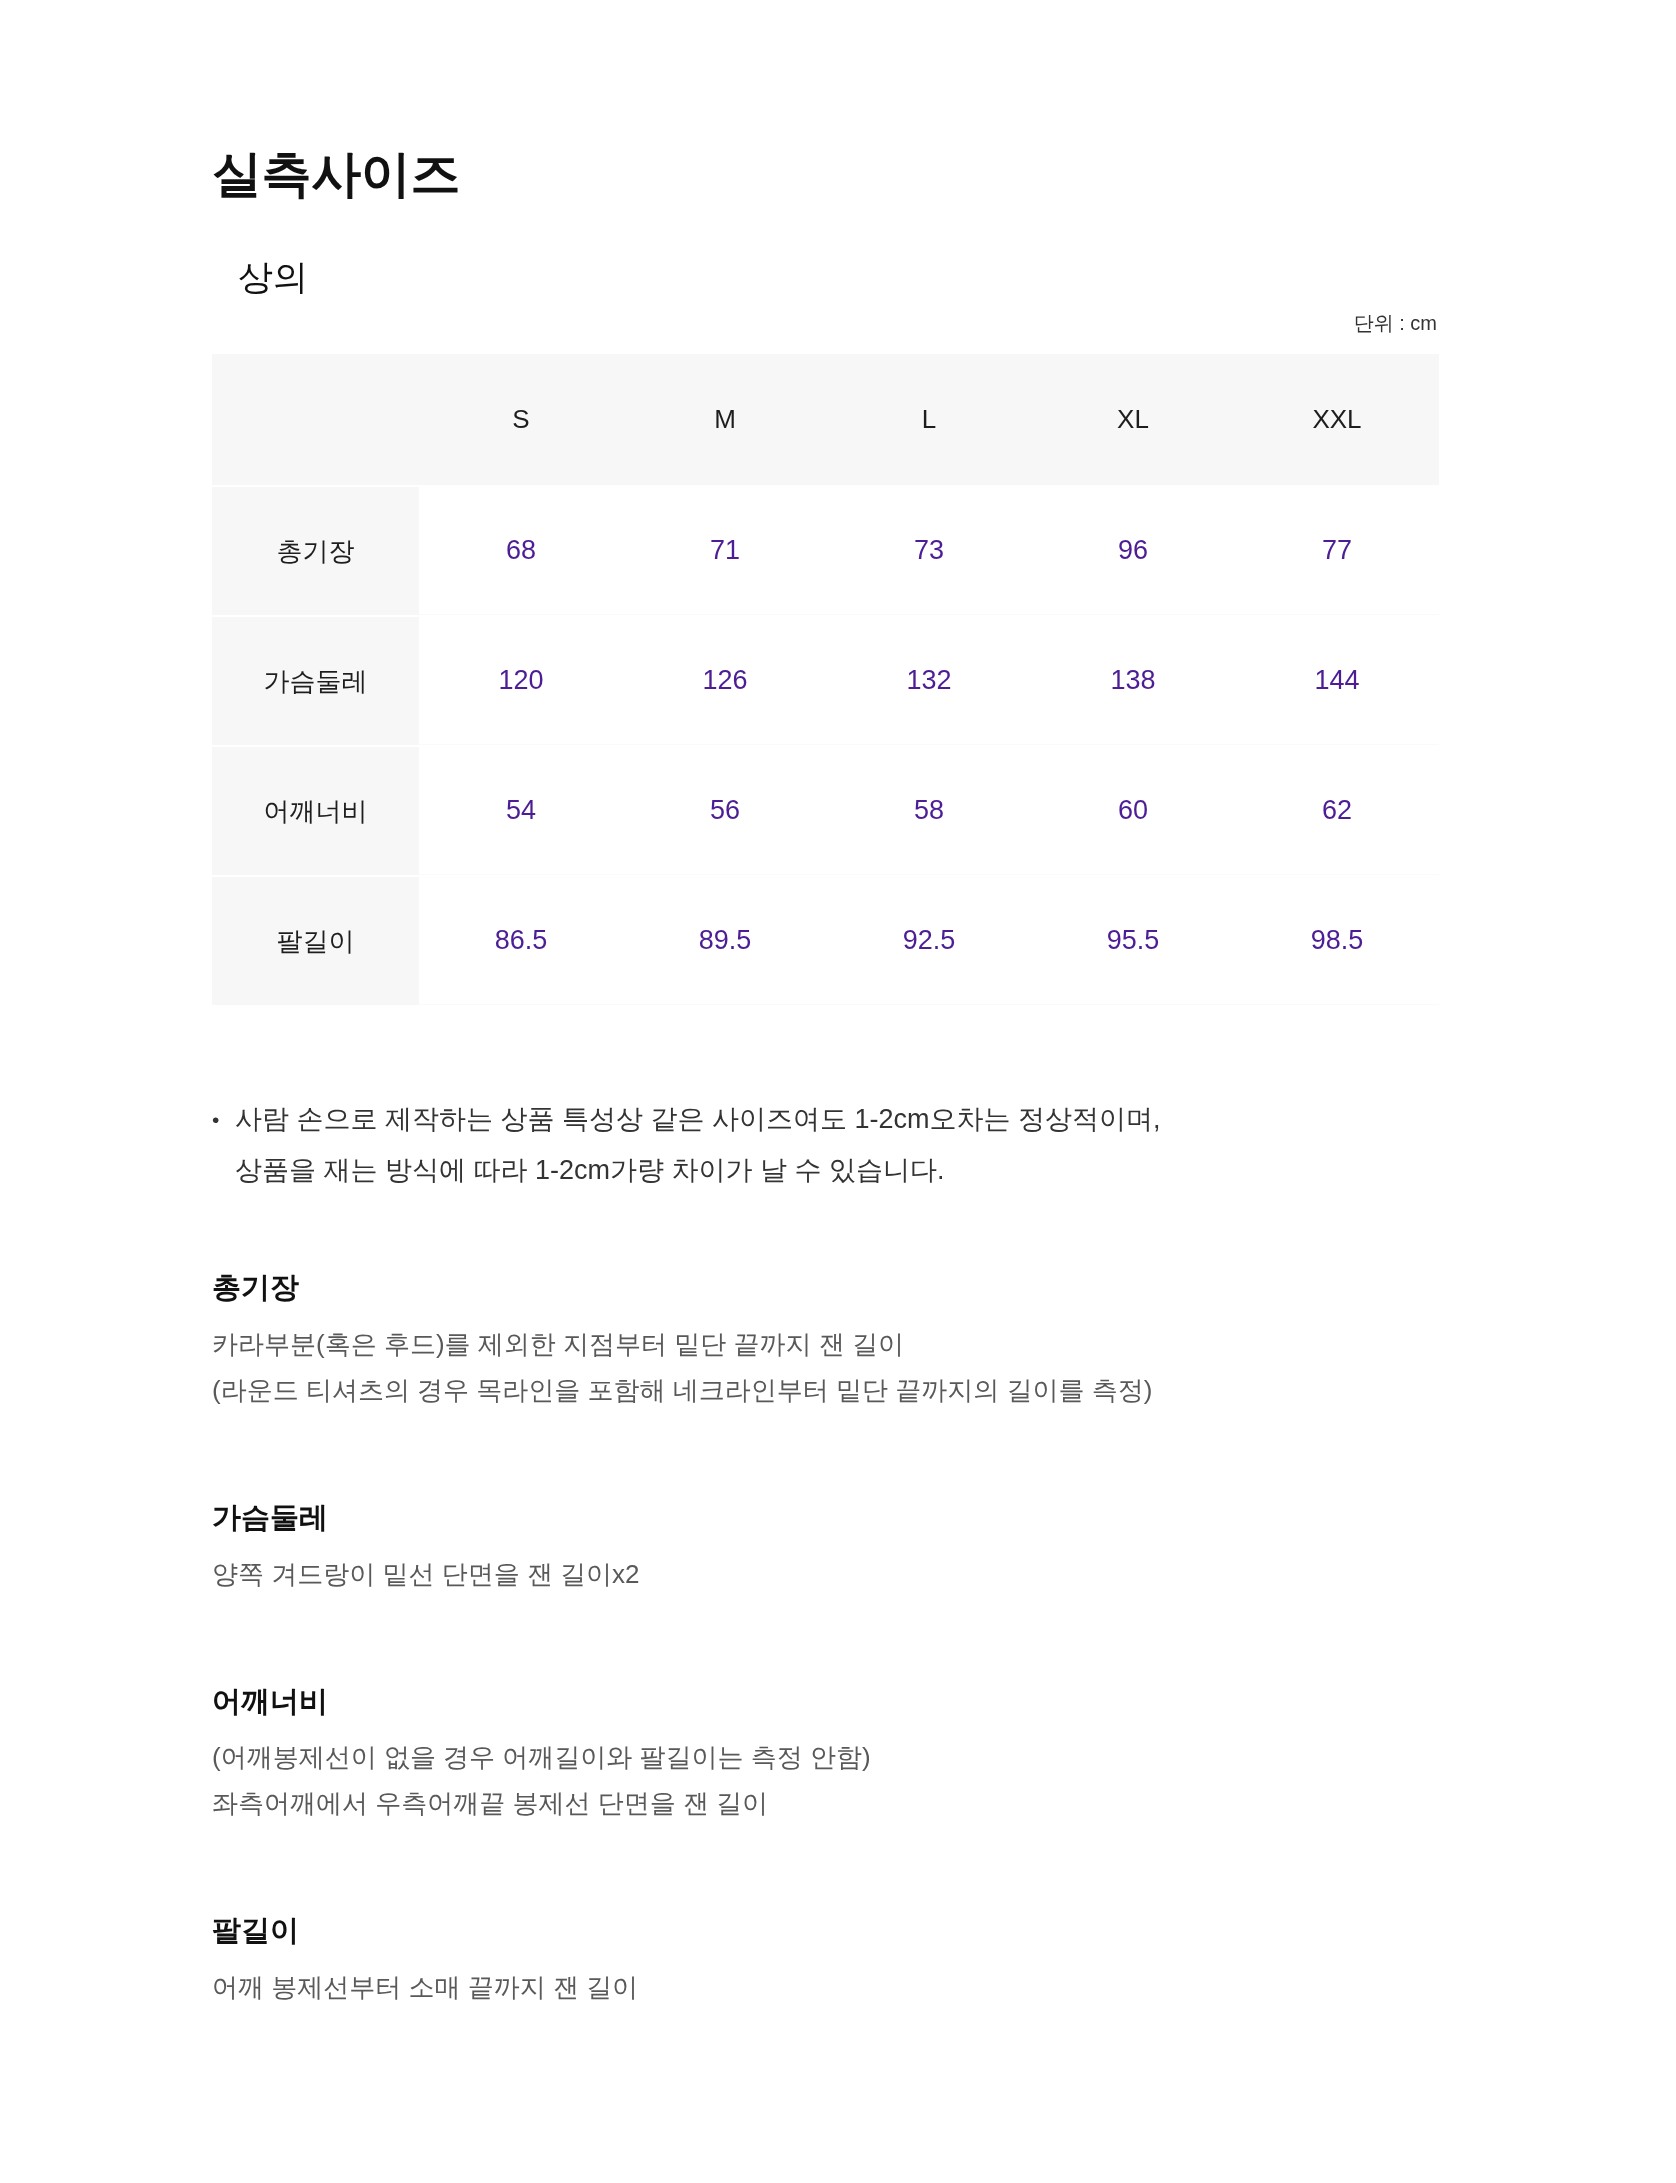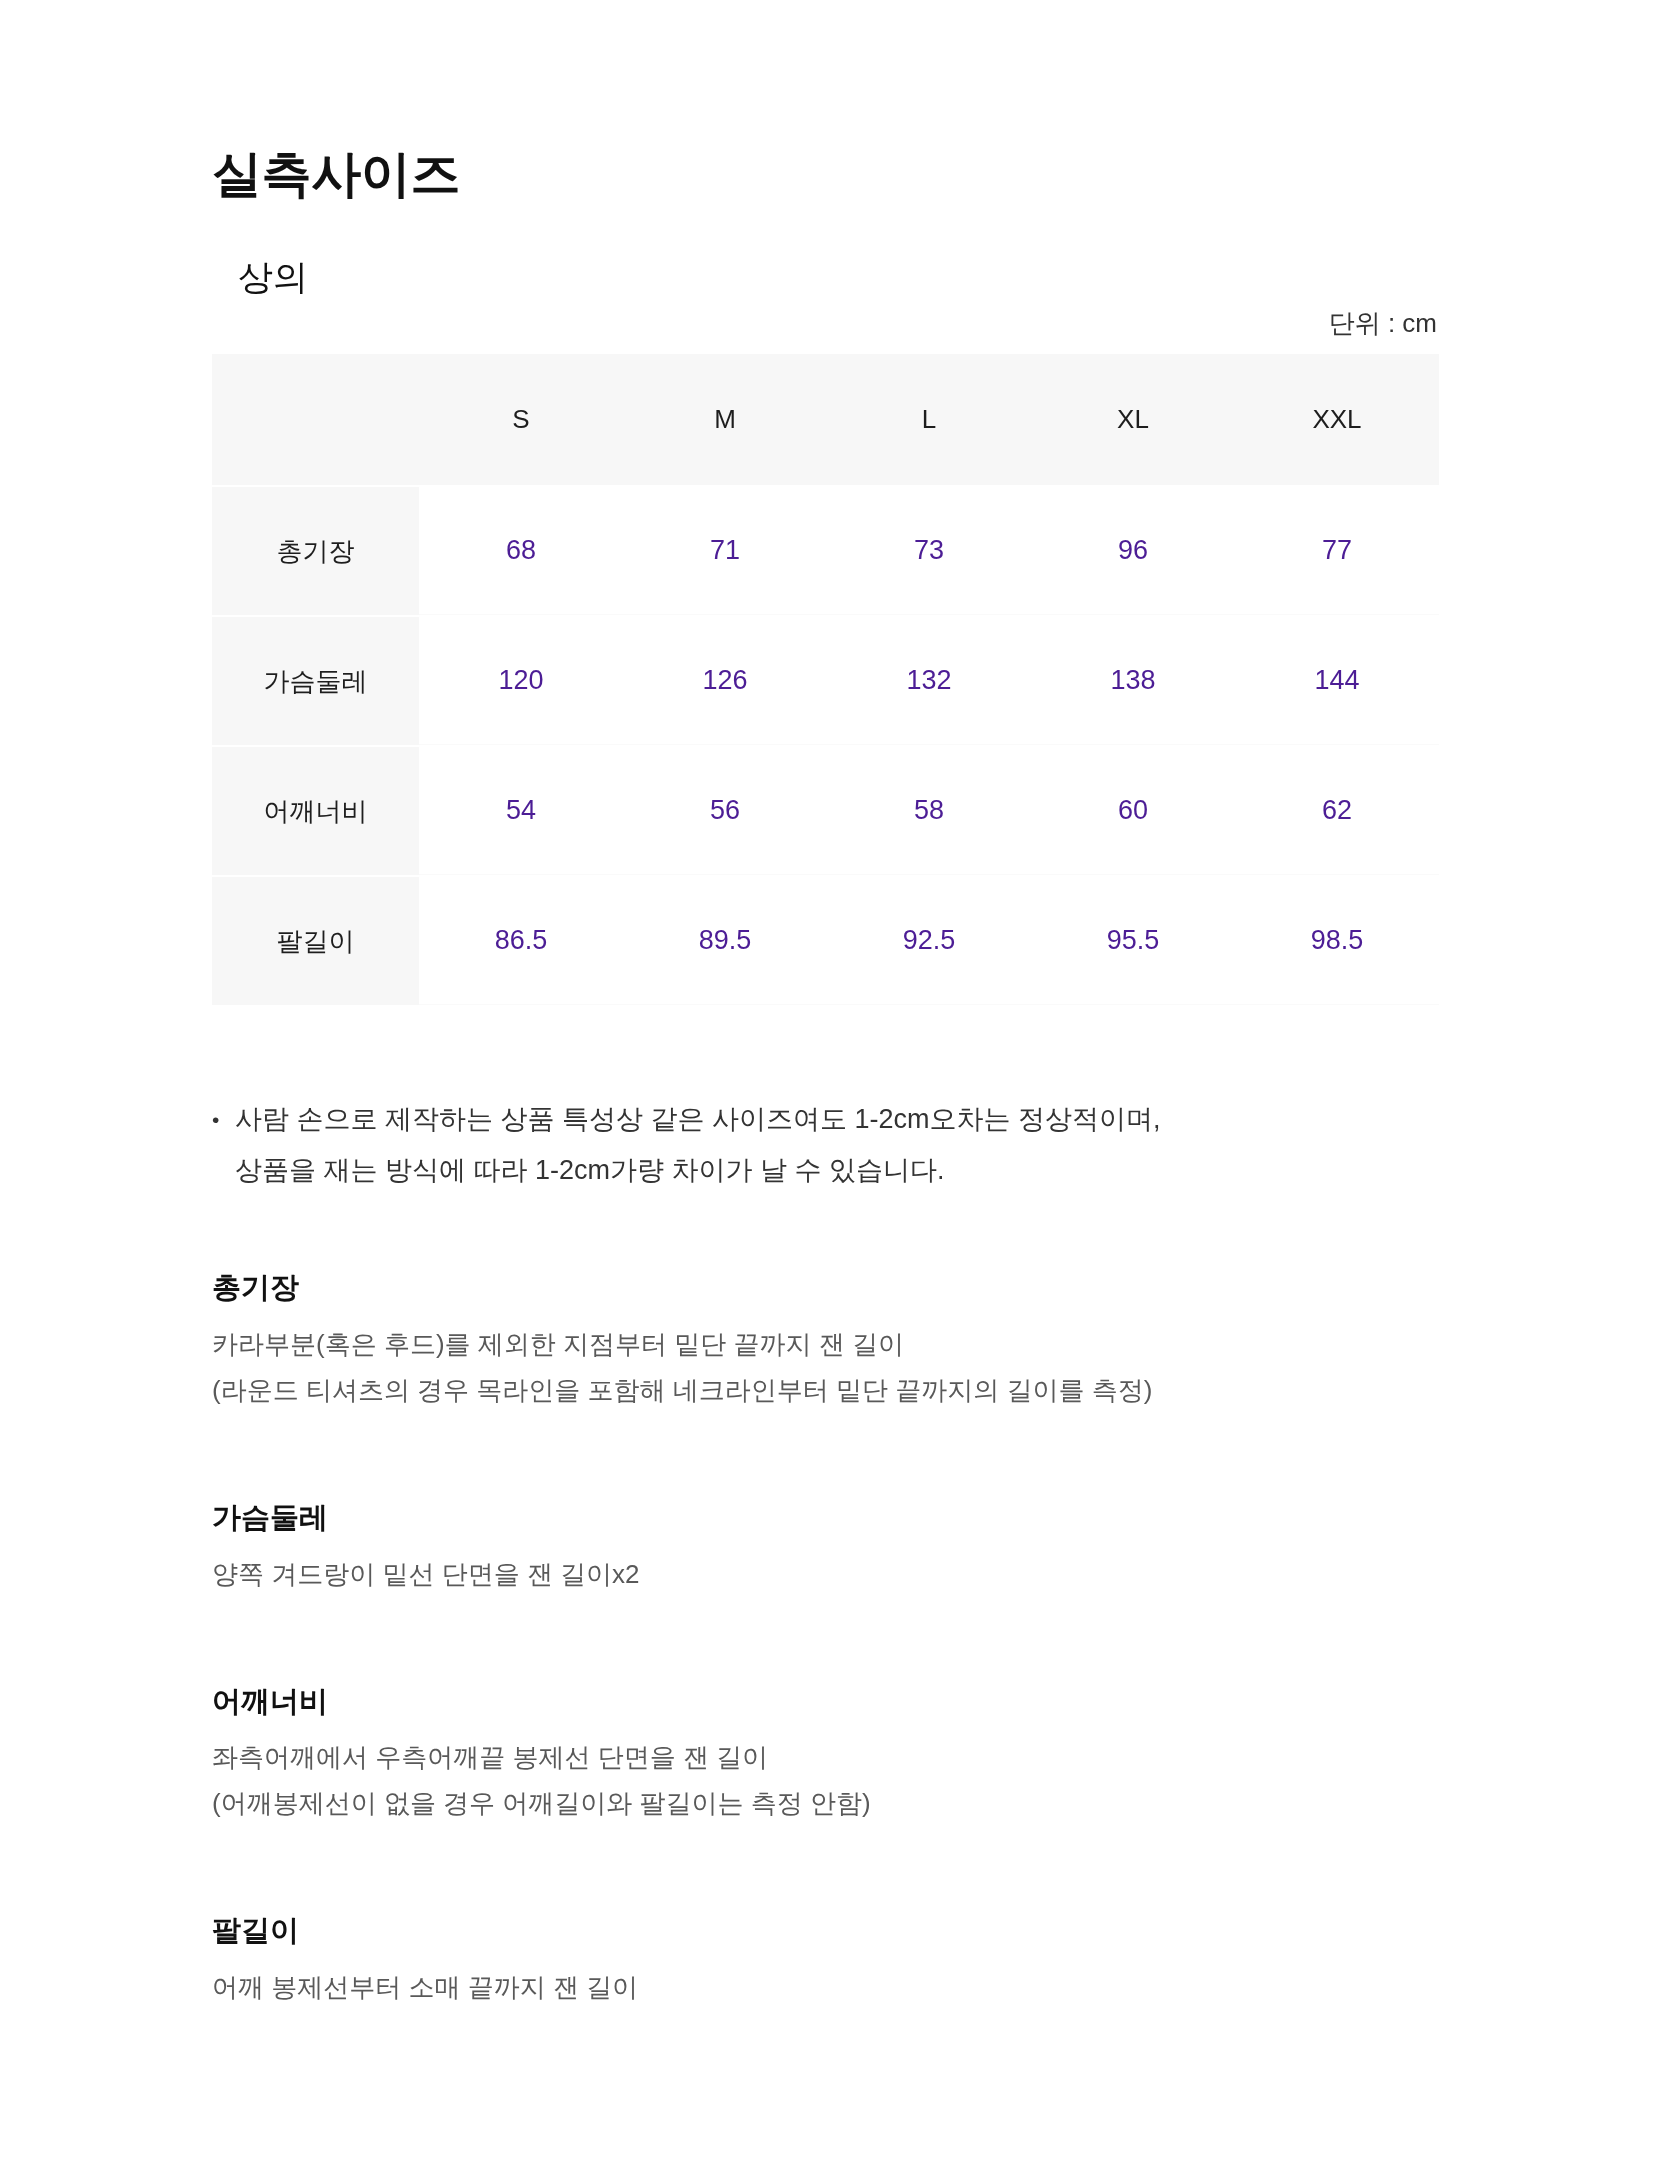--- a/index.html
+++ b/index.html
@@ -28,21 +28,21 @@
   .sub-title {
     font-size: 35px;
     font-weight: 400;
     color: #111111;
     margin: 49px 0 0 26px;
     line-height: 1.2;
   }
   .unit-row {
     margin-top: 10.5px;
     text-align: right;
-    font-size: 26px;
+    font-size: 20px;
     color: #333333;
     line-height: 28px;
   }
   .size-table {
     width: 1225px;
     margin-top: 15.7px;
     border-collapse: separate;
     border-spacing: 0 2.6px;
     table-layout: fixed;
   }
@@ -198,22 +198,22 @@
       <p class="section-line">(라운드 티셔츠의 경우 목라인을 포함해 네크라인부터 밑단 끝까지의 길이를 측정)</p>
     </div>
 
     <div class="section">
       <h3 class="section-heading">가슴둘레</h3>
       <p class="section-line">양쪽 겨드랑이 밑선 단면을 잰 길이x2</p>
     </div>
 
     <div class="section">
       <h3 class="section-heading">어깨너비</h3>
+      <p class="section-line">(어깨봉제선이 없을 경우 어깨길이와 팔길이는 측정 안함)</p>
       <p class="section-line">좌측어깨에서 우측어깨끝 봉제선 단면을 잰 길이</p>
-      <p class="section-line">(어깨봉제선이 없을 경우 어깨길이와 팔길이는 측정 안함)</p>
     </div>
 
     <div class="section">
       <h3 class="section-heading">팔길이</h3>
       <p class="section-line">어깨 봉제선부터 소매 끝까지 잰 길이</p>
     </div>
 
   </div>
 
 </div>

